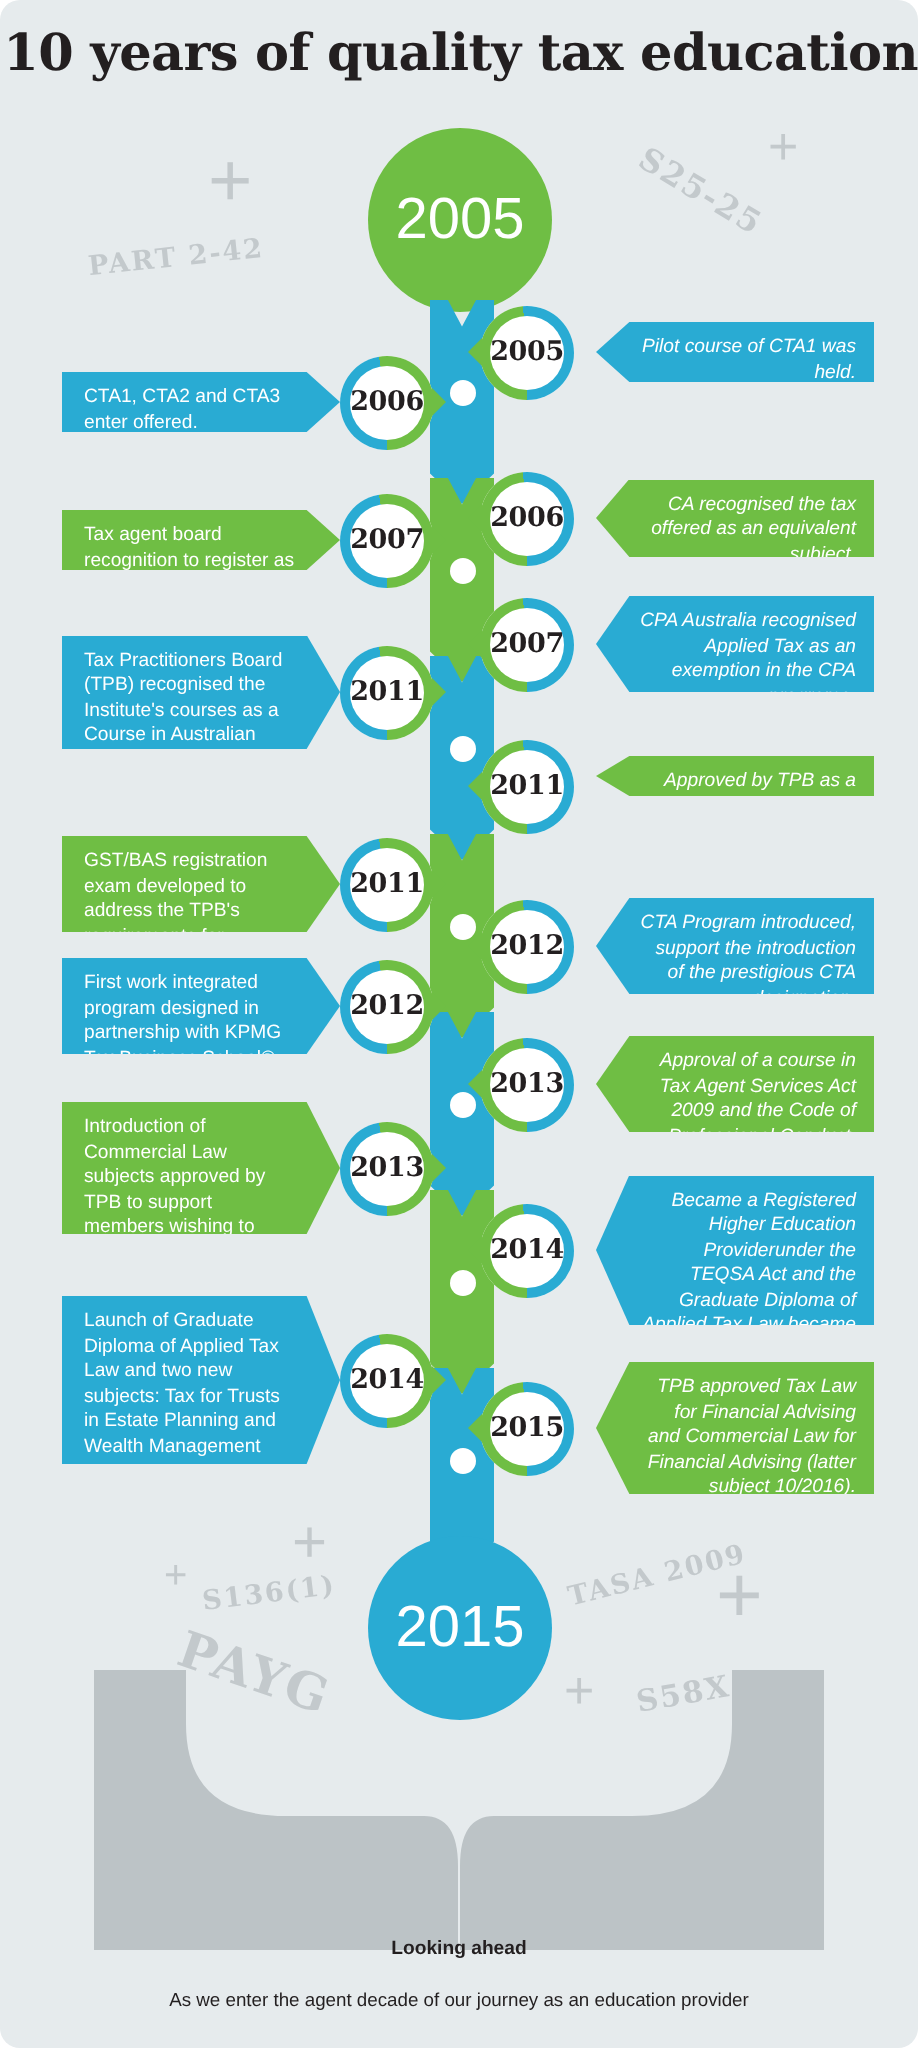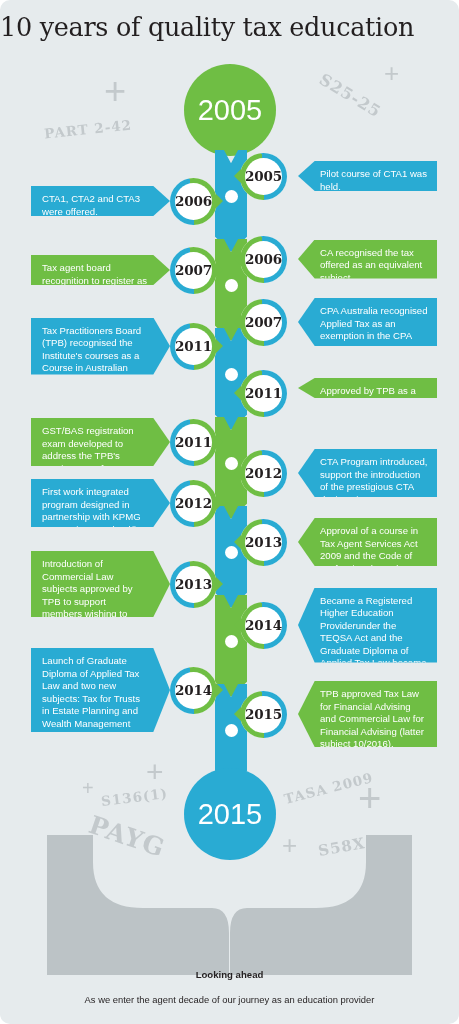--- a/index.html
+++ b/index.html
@@ -14,23 +14,23 @@
     overflow:hidden;
     background:#e6ebed;
     border-radius:10px;
     box-sizing:border-box;
   }
 
   
   .title{
     position:absolute;
     left:0; right:0; top:12px;
-    text-align:left;
+    text-align:right;
     font-family:"DejaVu Serif","Liberation Serif",serif;
-    font-weight:normal;
+    font-weight:bold;
     font-size:25.5px;
     letter-spacing:-0.3px;
     color:#231f20;
     white-space:nowrap;
   }
 
   
   .wm{
     position:absolute;
     color:#c3c9cc;
@@ -156,21 +156,22 @@
     padding:7px 9px 7px 11px;
   }
   .callout.left{
     clip-path:polygon(0% 0%, 88% 0%, 100% 50%, 88% 100%, 0% 100%);
     padding-right:22px;
     text-align:left;
   }
   .callout.right{
     clip-path:polygon(12% 0%, 100% 0%, 100% 100%, 12% 100%, 0% 50%);
     padding-left:22px;
-    text-align:left;
+    text-align:right;
+    font-style:italic;
   }
   .callout.blue{background:#29abd3;}
   .callout.green{background:#6fbe44;}
 
   
   #book{ position:absolute; left:0; top:800px; width:459px; height:175px; }
 
   
   #footer{
     position:absolute;
@@ -221,21 +222,21 @@
         <div class="nub"></div>
         <span>2005</span>
       </div>
       <div class="callout right blue" style="top: 161px; left: 298px; width: 139px; height: 30px;"><span>Pilot course of CTA1 was held.</span></div>
       <div class="yearbadge leftcol" style="top: 177.5px; left: 170px;">
         <div class="ring"></div>
         <div class="hole"></div>
         <div class="nub"></div>
         <span>2006</span>
       </div>
-      <div class="callout left blue" style="top: 186px; left: 31px; width: 139px; height: 30px;"><span>CTA1, CTA2 and CTA3 were offered.</span></div>
+      <div class="callout left blue" style="top: 186px; left: 31px; width: 139px; height: 30px;"><span>CTA1, CTA2 and CTA3 enter offered.</span></div>
       <div class="yearbadge rightside" style="top: 235.5px; left: 240px;">
         <div class="ring"></div>
         <div class="hole"></div>
         <div class="nub"></div>
         <span>2006</span>
       </div>
       <div class="callout right green" style="top: 239.5px; left: 298px; width: 139px; height: 39px;"><span>CA recognised the tax offered as an equivalent subject.</span></div>
       <div class="yearbadge leftcol" style="top: 246.5px; left: 170px;">
         <div class="ring"></div>
         <div class="hole"></div>

